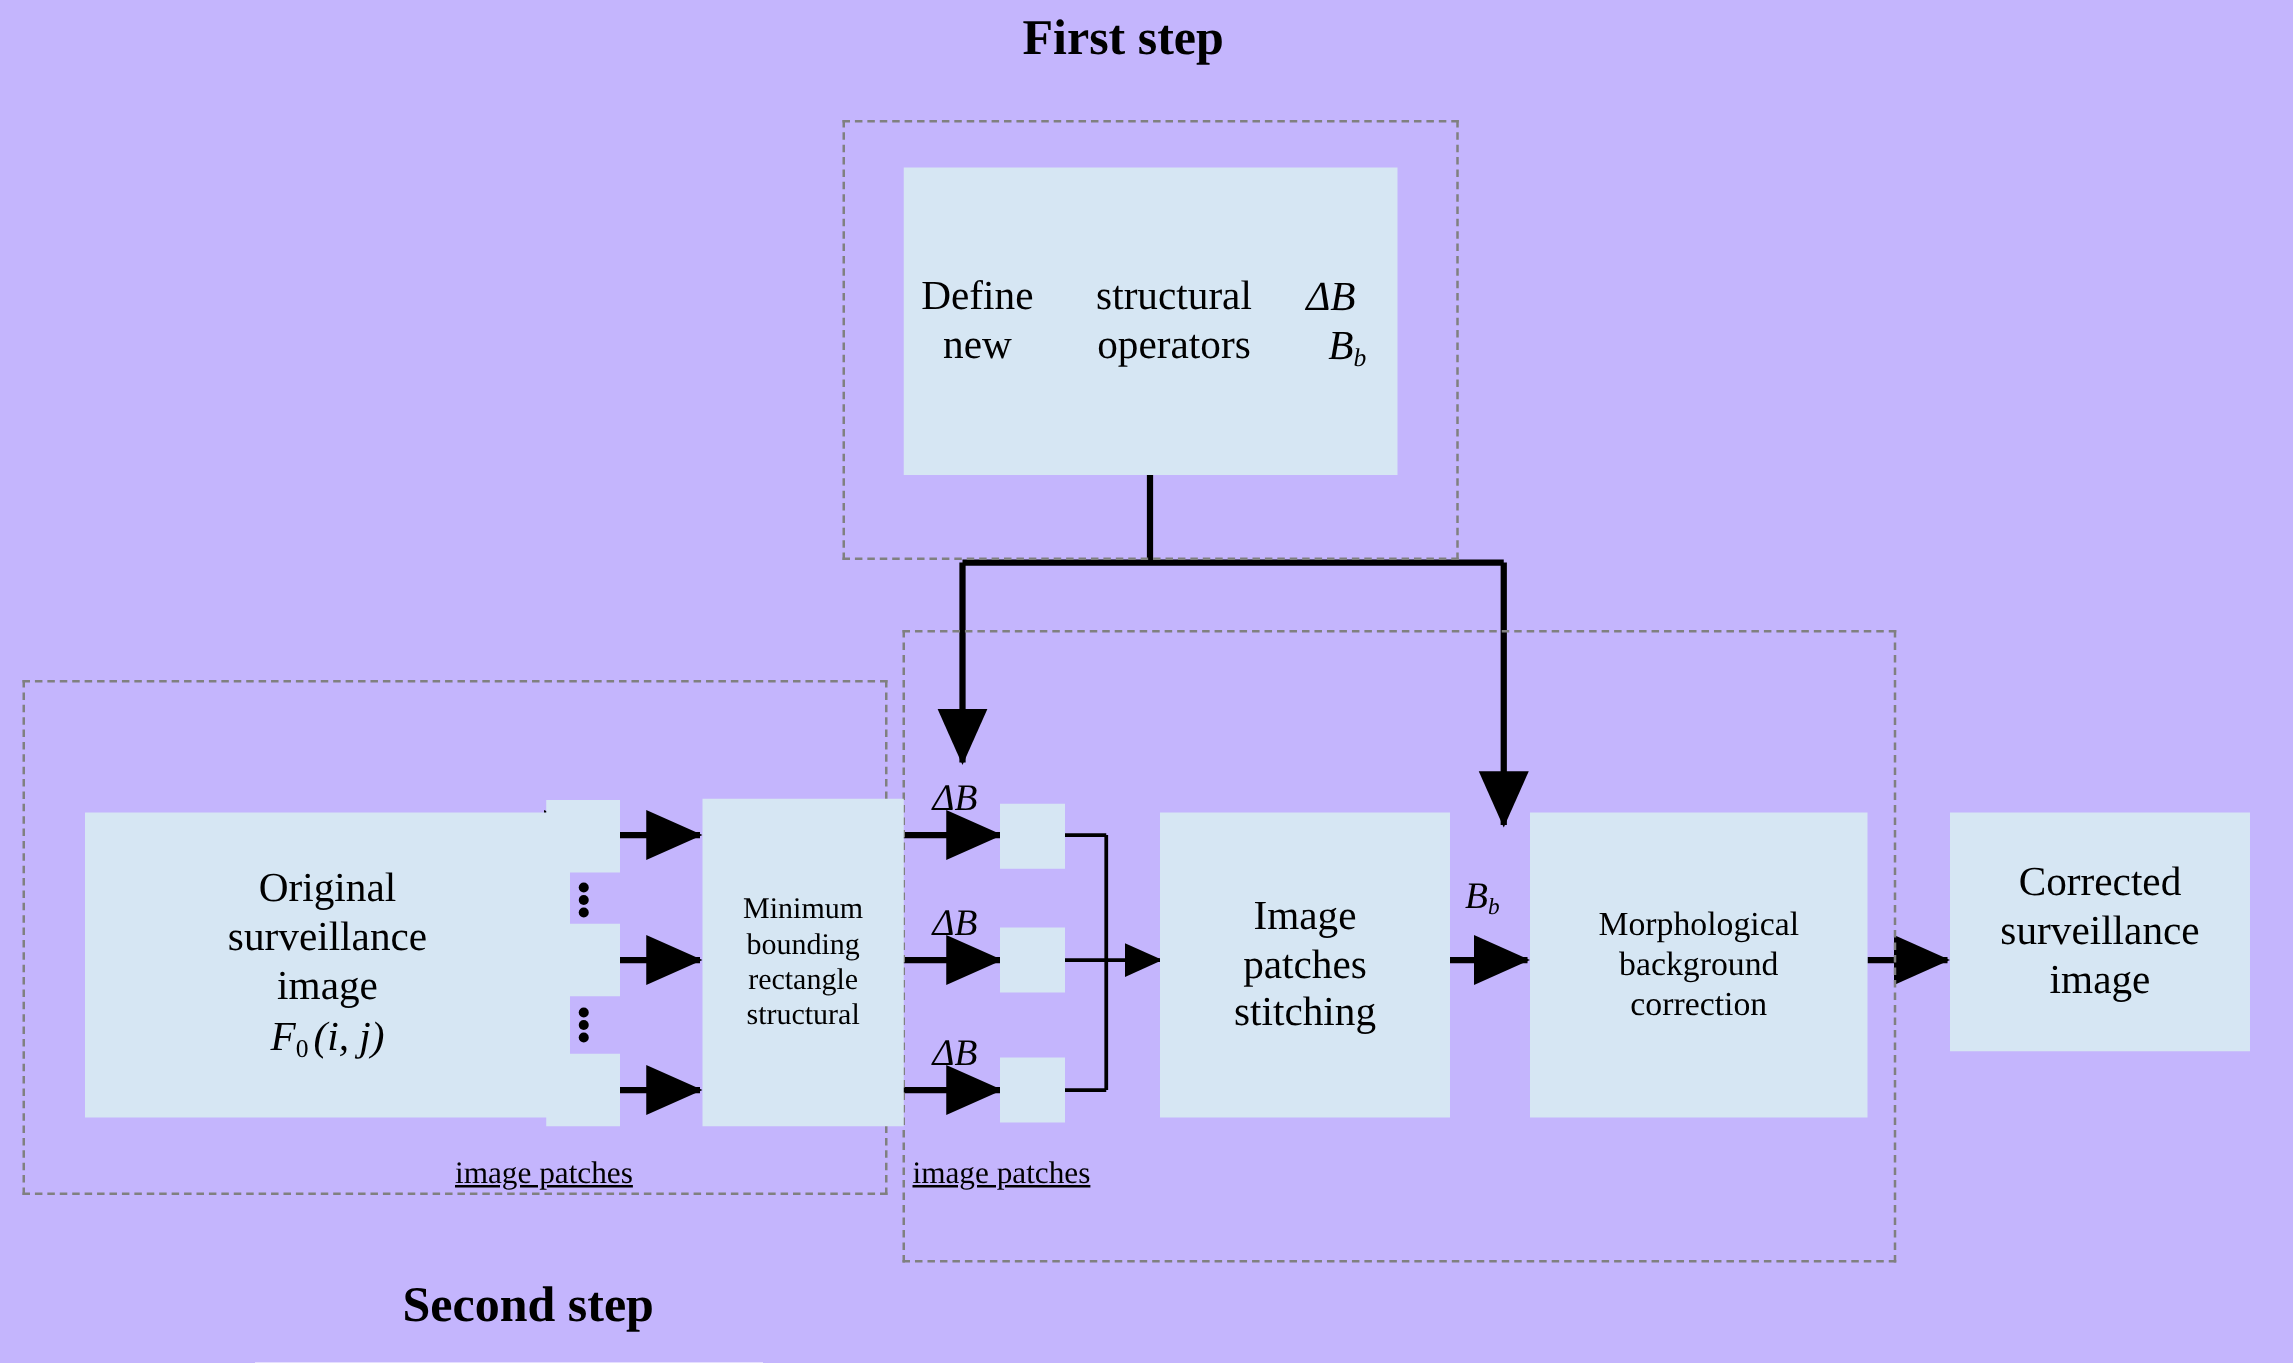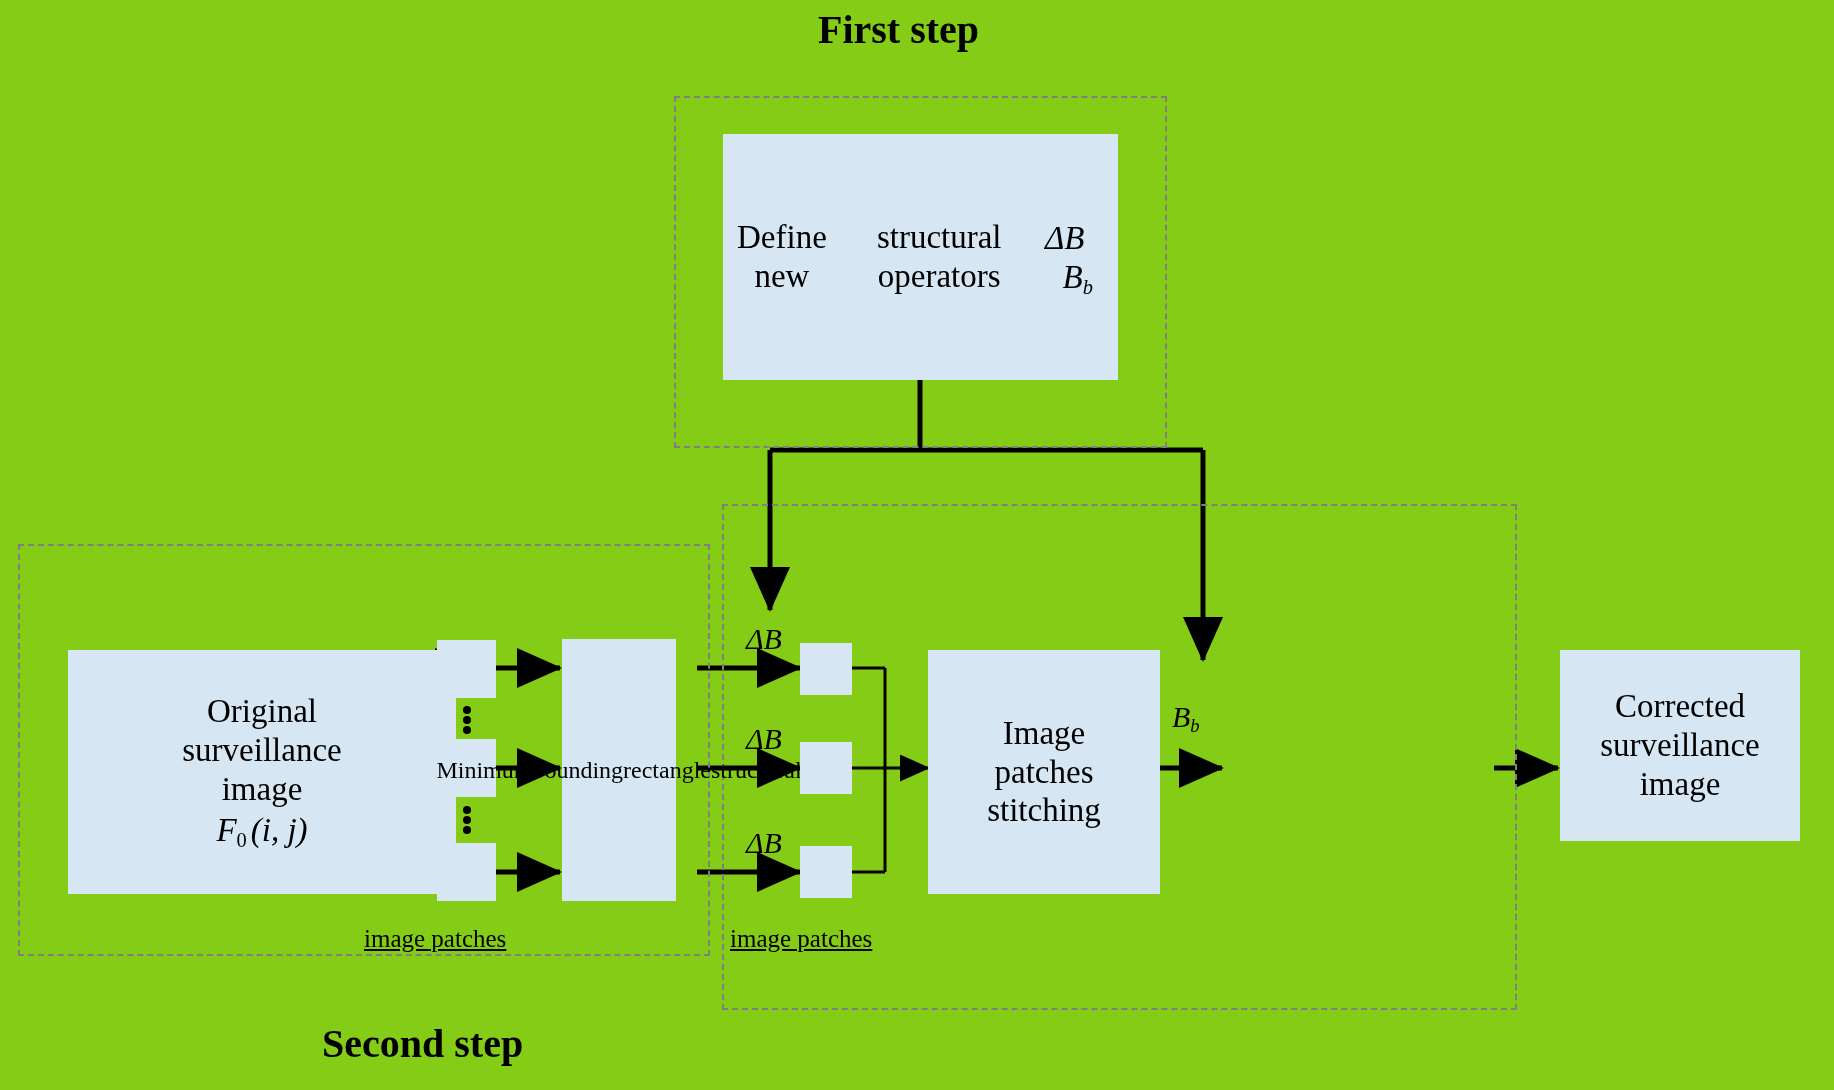--- a/index.html
+++ b/index.html
@@ -8,21 +8,21 @@
     padding: 0;
     background: #ffffff;
   }
   body {
     font-family: "Liberation Serif", "DejaVu Serif", serif;
   }
   #canvas {
     position: relative;
     width: 1834px;
     height: 1090px;
-    background: #84cc16;
+    background: #c4b5fd;
     overflow: hidden;
   }
   
   .region {
     position: absolute;
     border: 2px dashed #808080;
     box-sizing: border-box;
     background: transparent;
   }
   
@@ -195,21 +195,21 @@
     <i></i>
       <i></i>
       <i></i>
   </div>
   <div class="dots" style="left:462px; top:806px; width:10px; height:28px;">
     <i></i>
       <i></i>
       <i></i>
   </div>
 
-  <div class="box box-sm" style="left:562px; top:639px; width:114px; height:262px; flex-direction:row;">
+  <div class="box box-sm" style="left:562px; top:639px; width:161px; height:262px; flex-direction:column;">
     <div>Minimum</div>
     <div>bounding</div>
     <div>rectangle</div>
     <div>structural</div>
   </div>
 
   <div class="lbl lbl-caption" style="left:364px; top:925px;">image patches</div>
 
   <div class="patch" style="left:800px; top:643px; width:52px; height:52px;"></div>
   <div class="patch" style="left:800px; top:742px; width:52px; height:52px;"></div>
@@ -224,20 +224,25 @@
   <div class="box box-lg" style="left:928px; top:650px; width:232px; height:244px; flex-direction:column;">
     <div>Image</div>
     <div>patches</div>
     <div>stitching</div>
   </div>
 
   <div class="lbl lbl-math" style="left:1172px; top:700px;">
     <span class="mathvar">B</span><span class="sub">b</span>
   </div>
 
+  <div class="box box-sm" style="left:1224px; top:650px; width:270px; height:244px; flex-direction:column; font-size:27px;">
+    <div>Morphological</div>
+    <div>background</div>
+    <div>correction</div>
+  </div>
 
   <div class="box box-lg" style="left:1560px; top:650px; width:240px; height:191px; flex-direction:column;">
     <div>Corrected</div>
     <div>surveillance</div>
     <div>image</div>
   </div>
 
 </div>
 
 </body></html>

